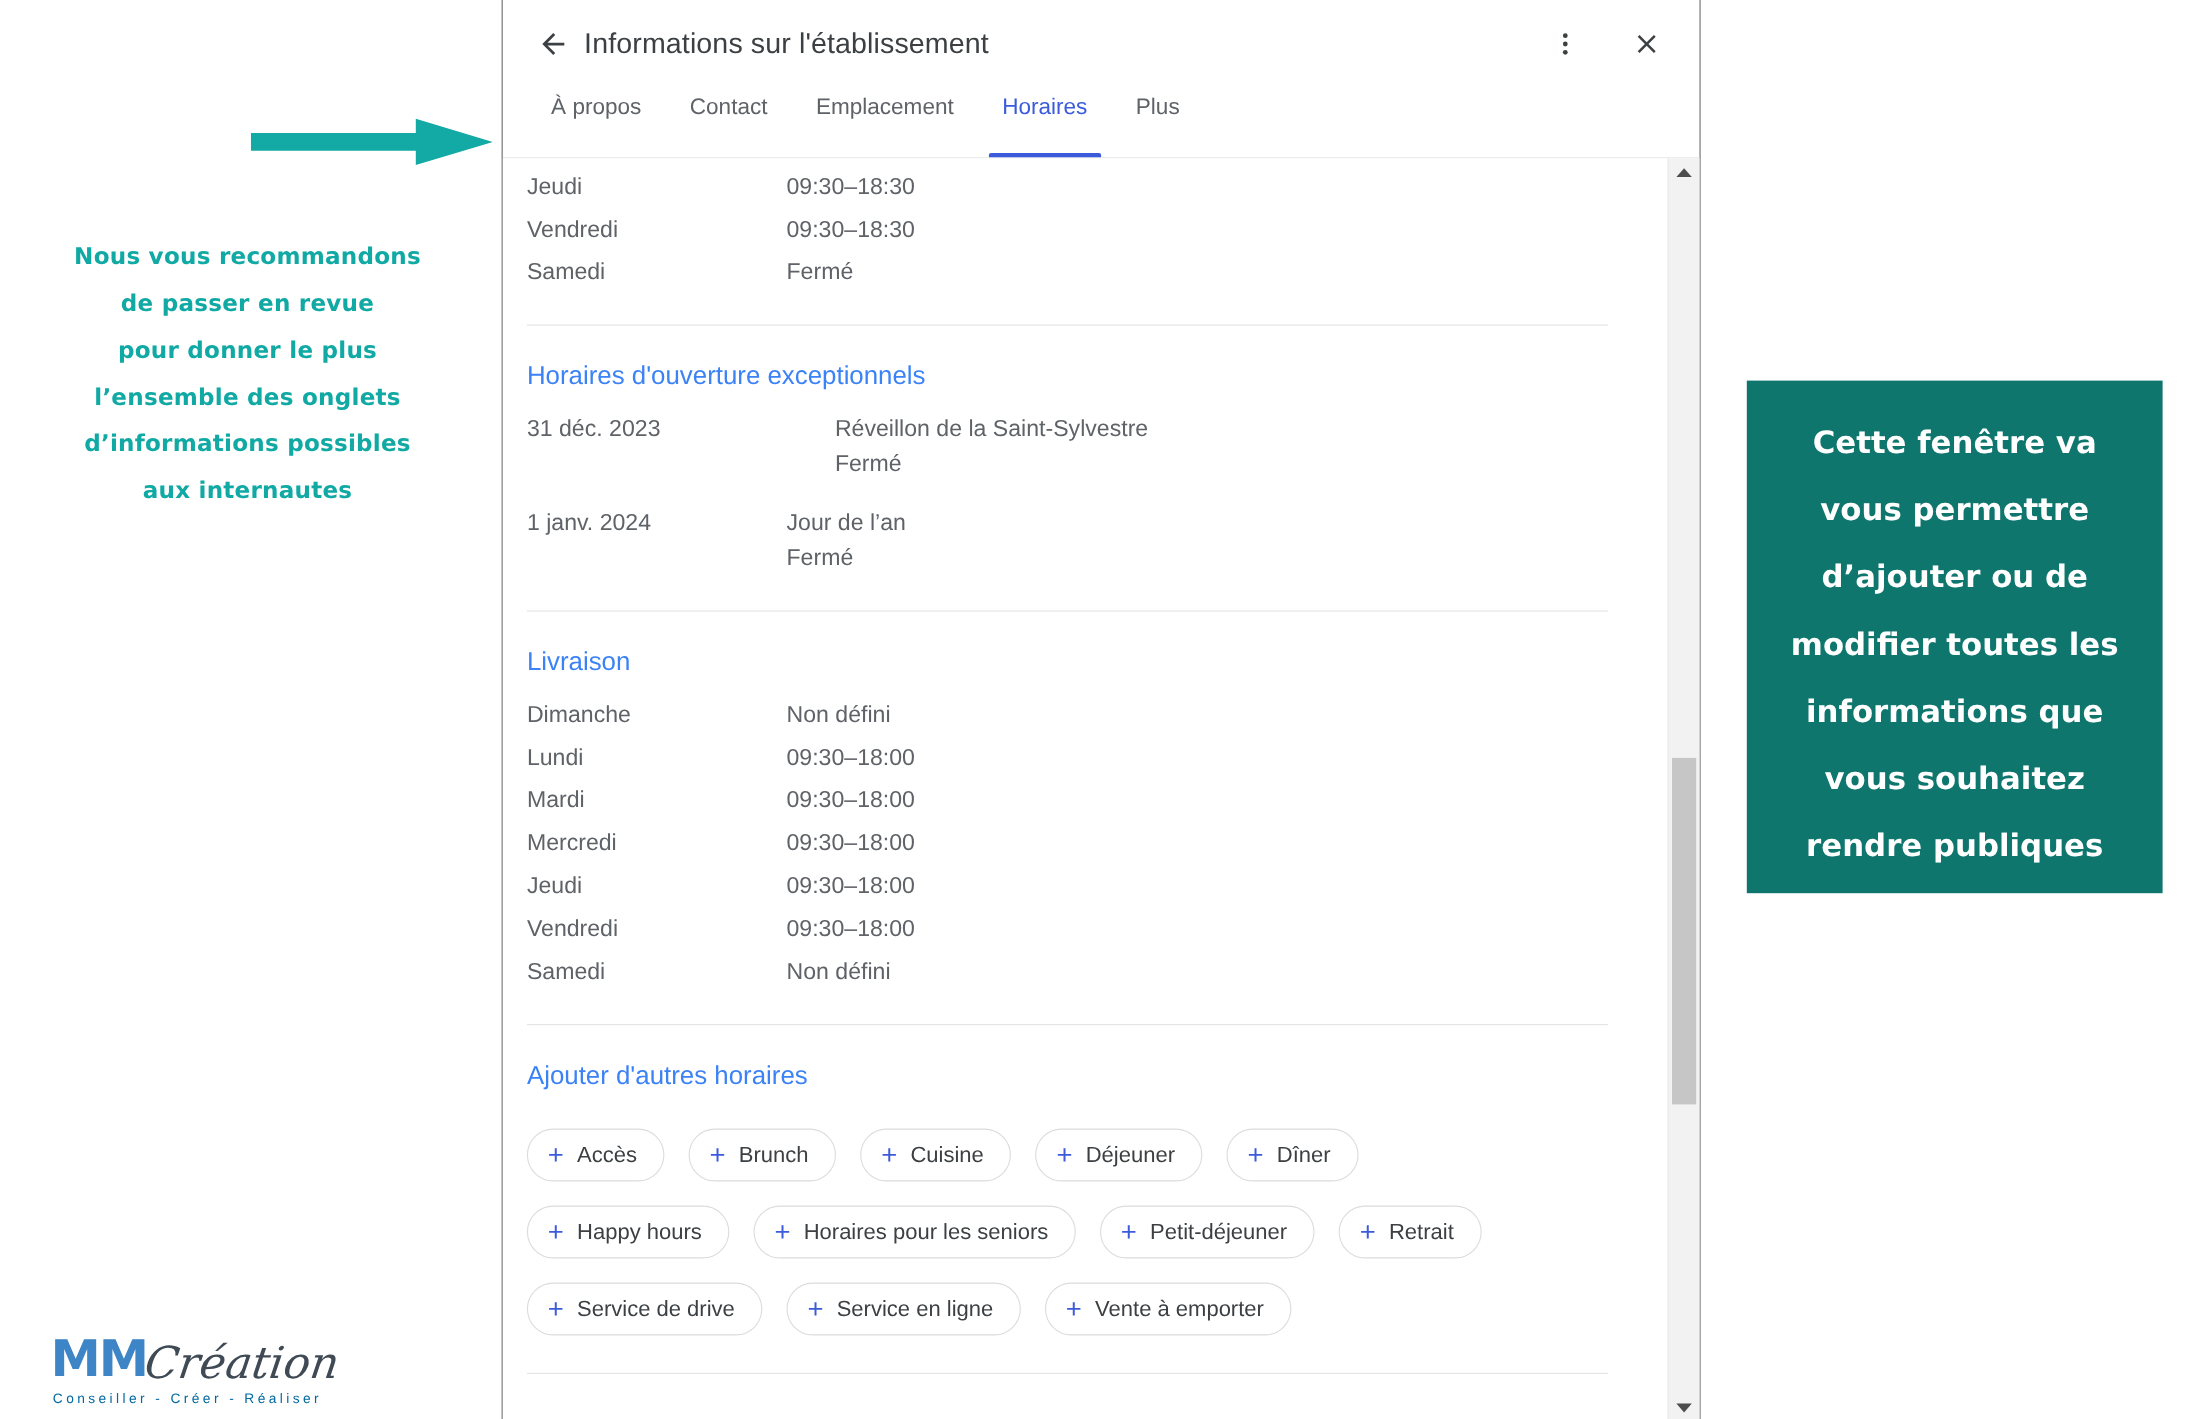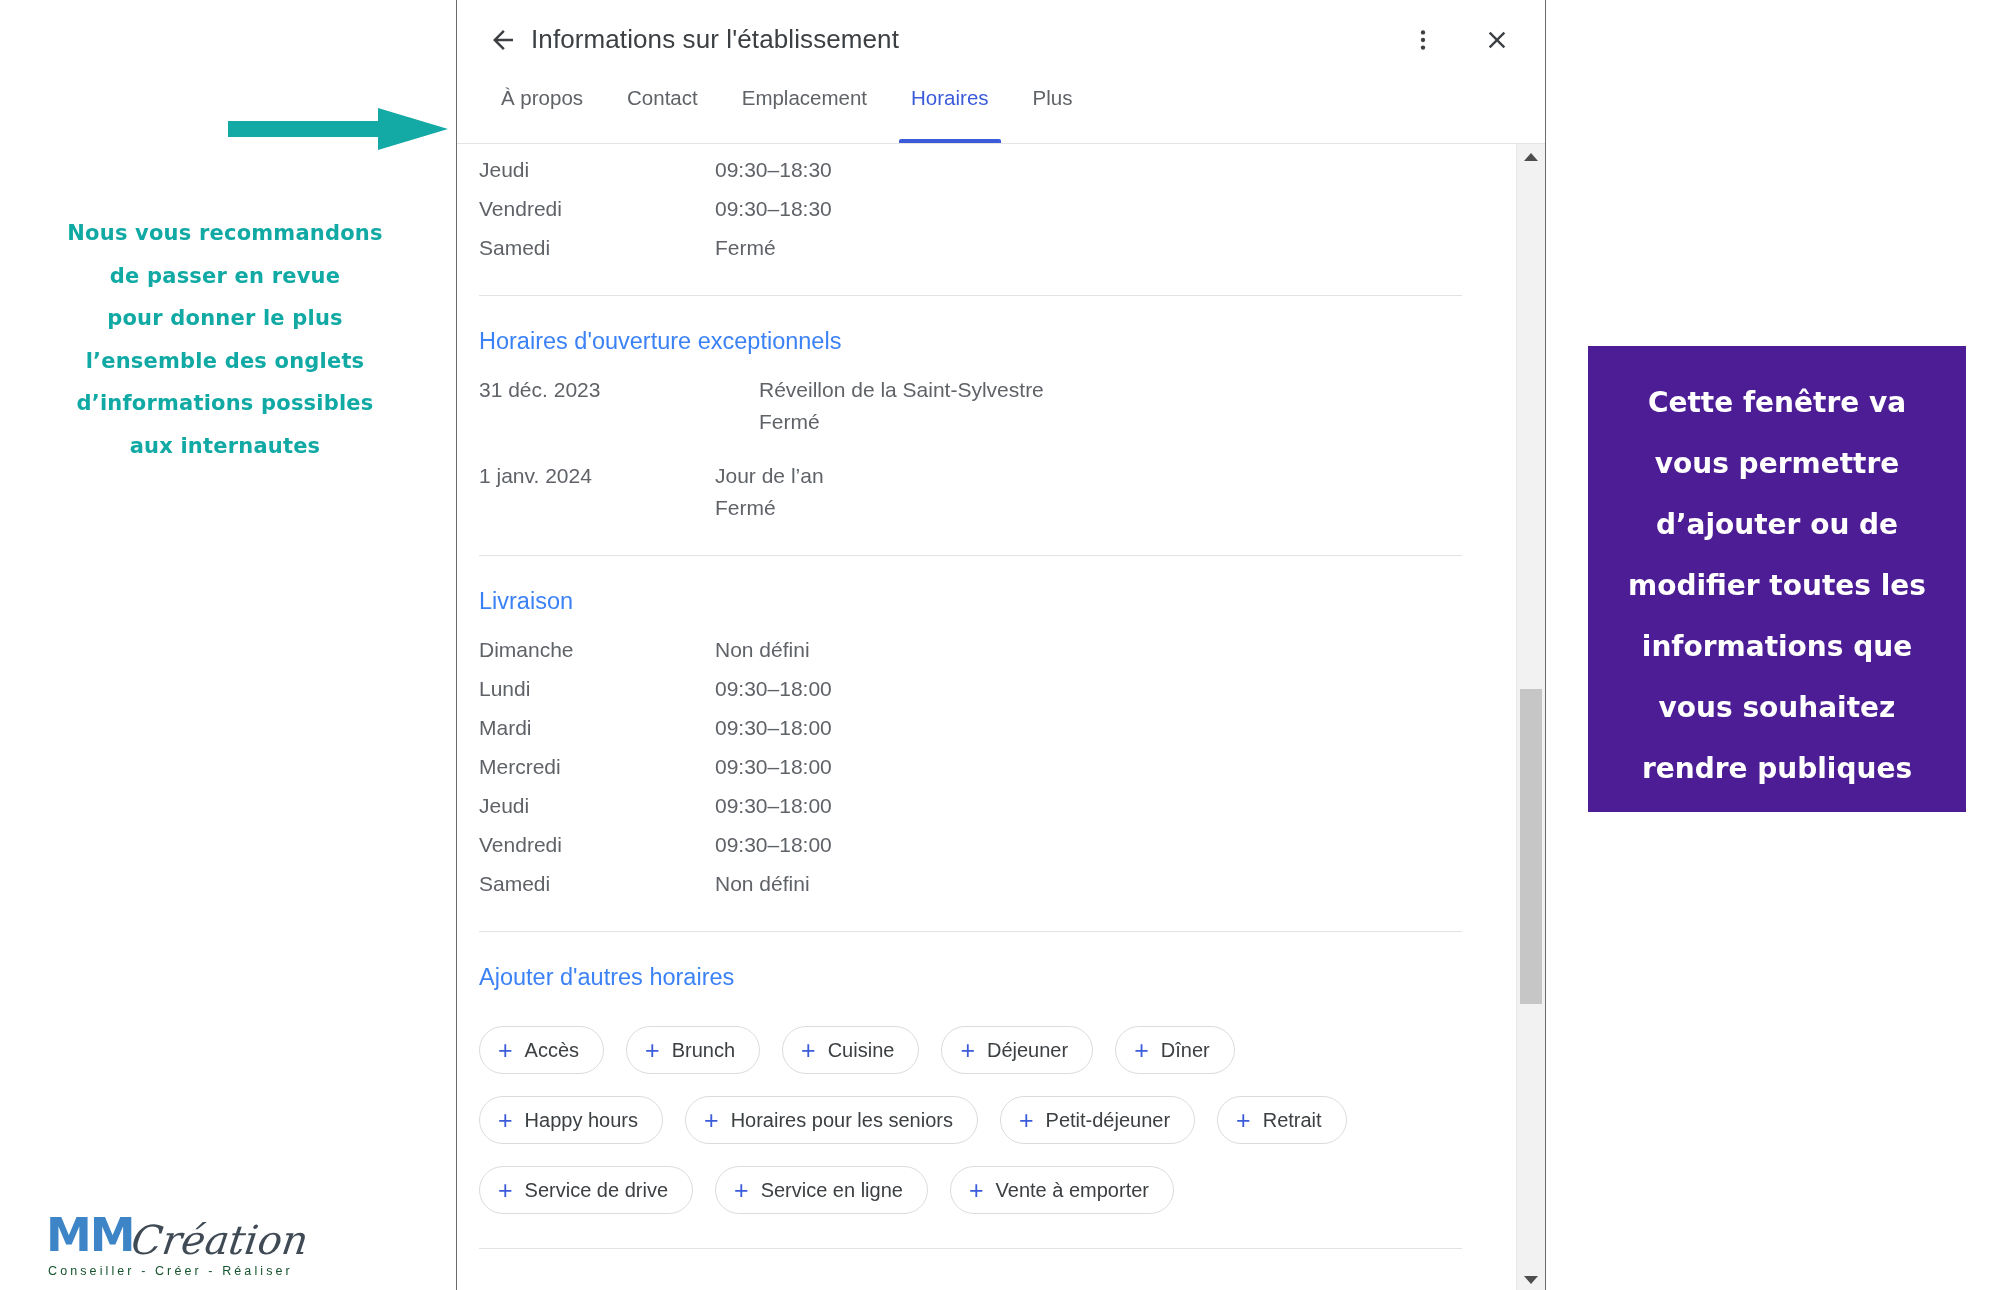--- a/index.html
+++ b/index.html
@@ -37,21 +37,21 @@
     letter-spacing: 0.2px;
   }
 
   
   #right-callout {
     position: absolute;
     left: 1588px;
     top: 346px;
     width: 378px;
     height: 466px;
-    background: #4c1d95;
+    background: #0f766e;
     box-sizing: border-box;
     padding: 26px 22px 0 22px;
     color: #ffffff;
     font-family: "DejaVu Sans", sans-serif;
     font-weight: bold;
     font-size: 28px;
     line-height: 61px;
     text-align: center;
   }
 
@@ -85,21 +85,21 @@
     line-height: 44px;
     transform: skewX(-8deg);
   }
   #logo .logo-tagline {
     position: absolute;
     left: 2px;
     top: 52px;
     font-family: "Liberation Sans", sans-serif;
     font-size: 12.5px;
     letter-spacing: 3.1px;
-    color: #14532d;
+    color: #0369a1;
     white-space: nowrap;
   }
 
   
   #dialog {
     position: absolute;
     left: 456px;
     top: -4px;
     width: 1090px;
     height: 1298px;

